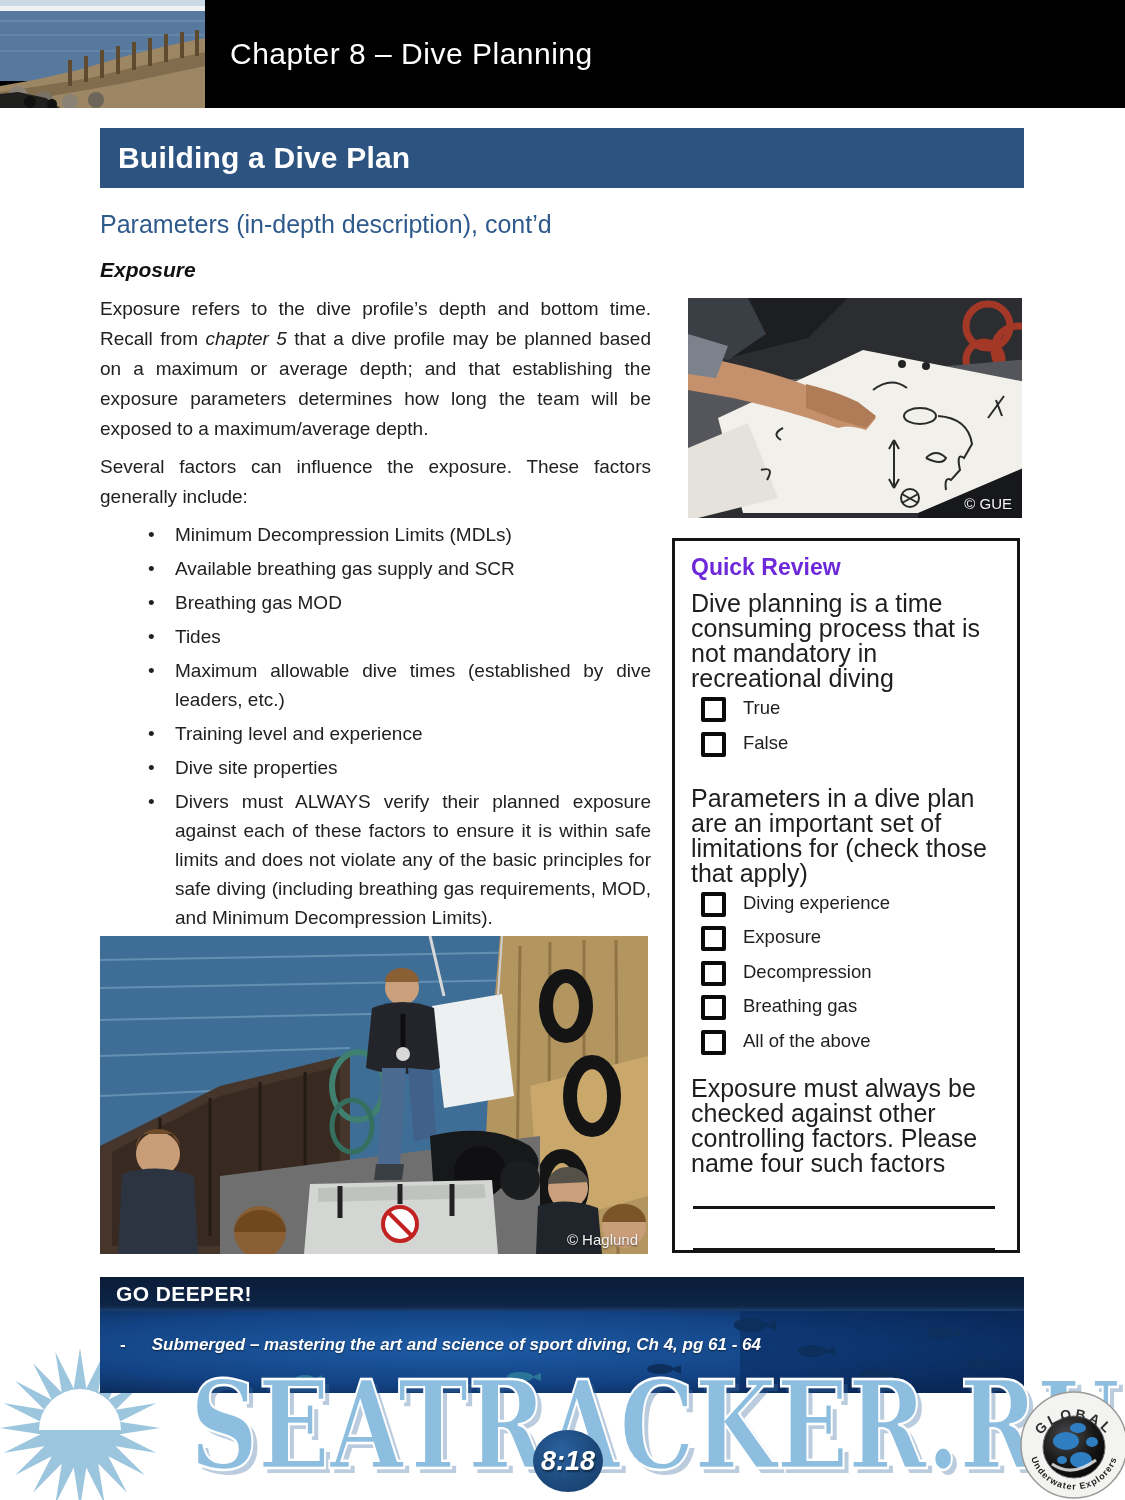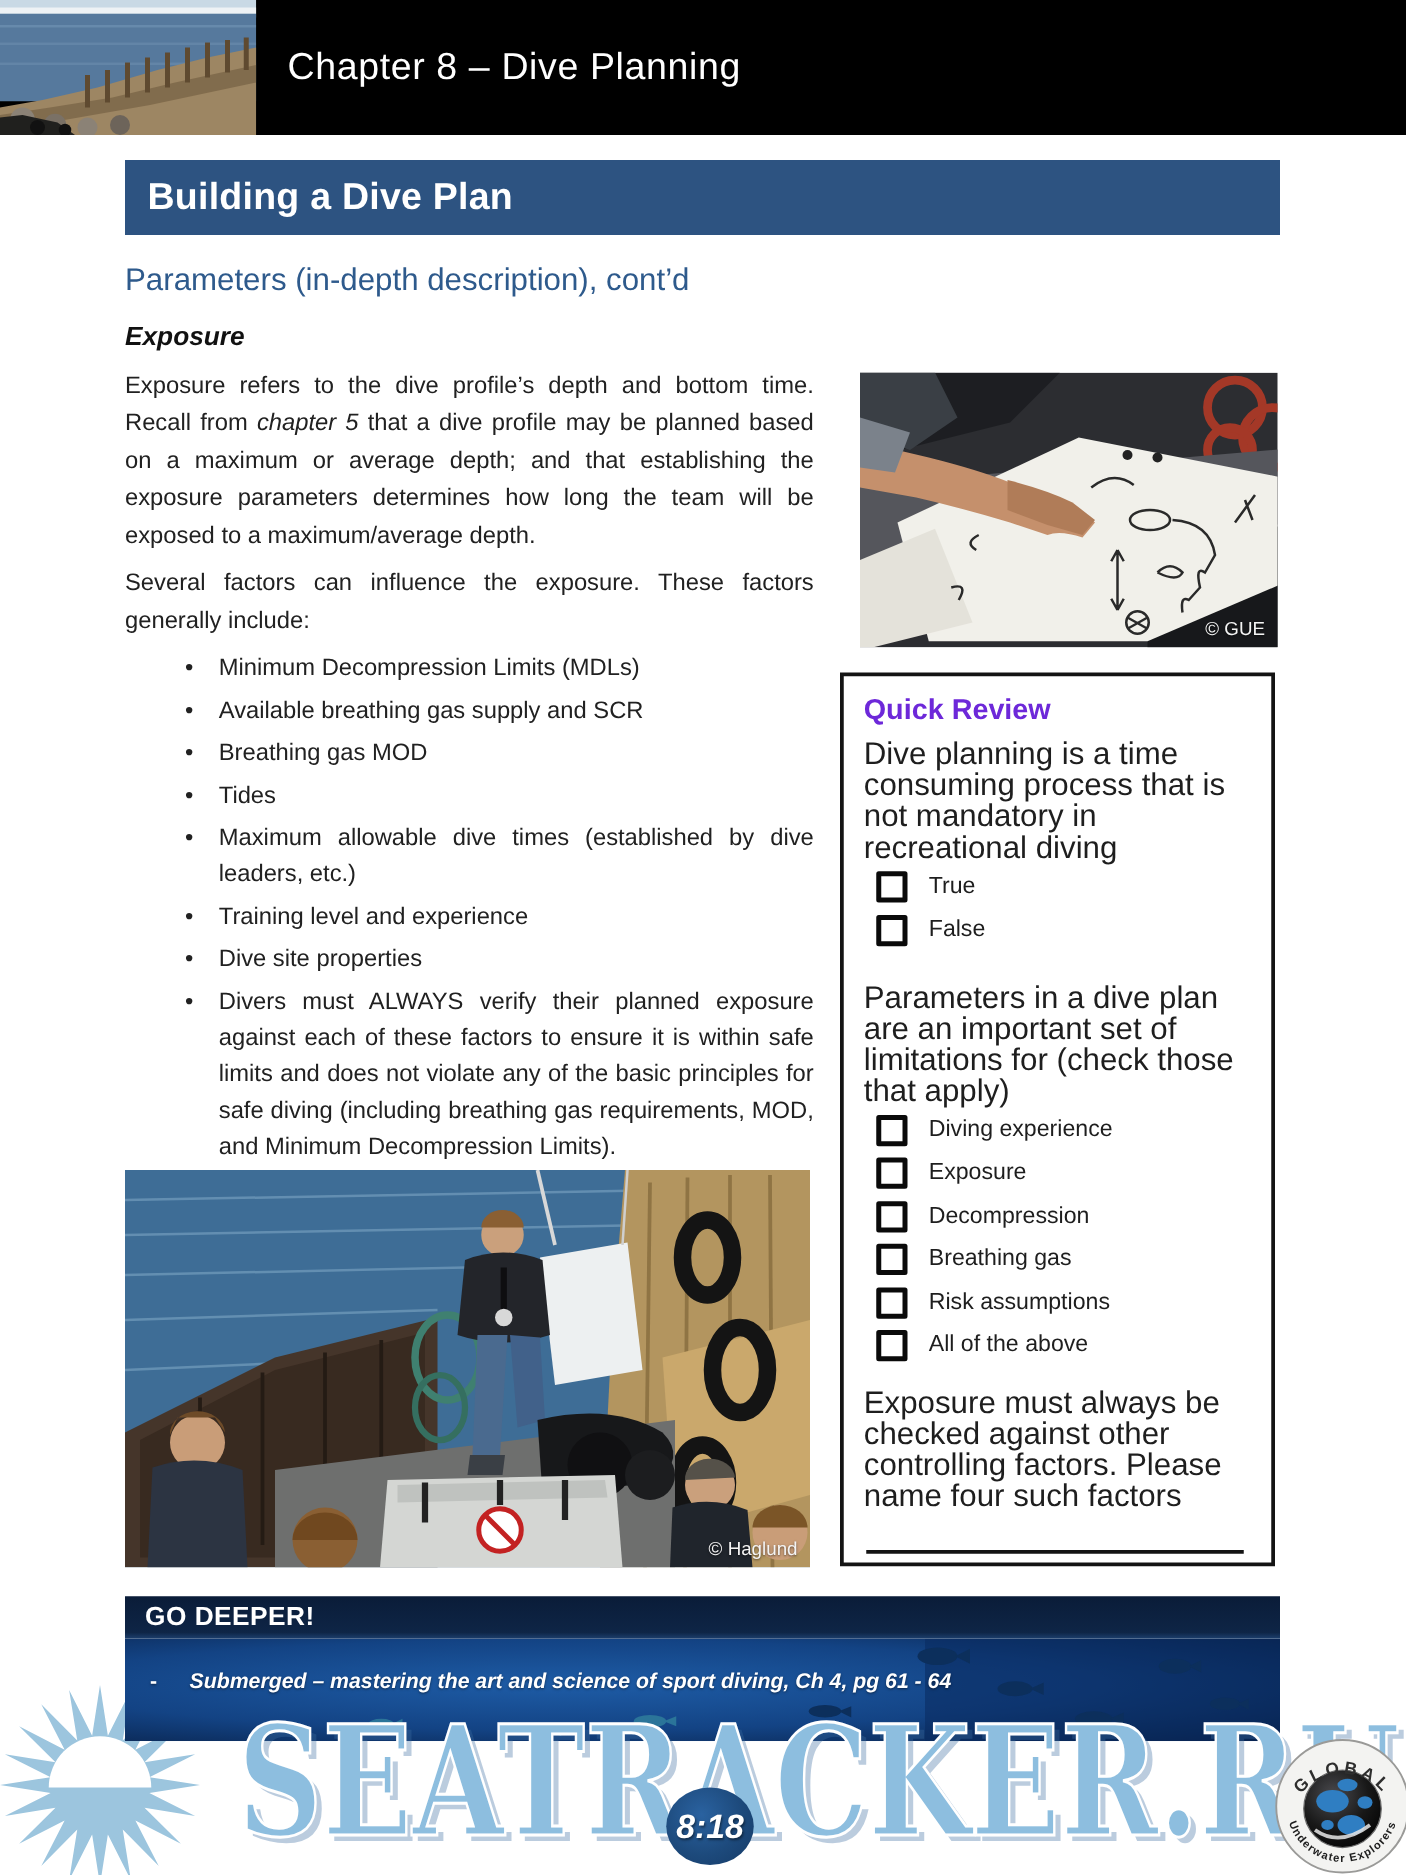--- a/index.html
+++ b/index.html
@@ -218,24 +218,20 @@
       <span class="qr-checkbox"></span>
       <span class="qr-option-label">Exposure</span>
     </div>
     <div class="qr-option">
       <span class="qr-checkbox"></span>
       <span class="qr-option-label">Decompression</span>
     </div>
     <div class="qr-option">
       <span class="qr-checkbox"></span>
       <span class="qr-option-label">Breathing gas</span>
-    </div>
-    <div class="qr-option">
-      <span class="qr-checkbox"></span>
-      <span class="qr-option-label">Risk assumptions</span>
     </div>
     <div class="qr-option">
       <span class="qr-checkbox"></span>
       <span class="qr-option-label">All of the above</span>
     </div>
 
     <div class="qr-question qr-q3">Exposure must always be checked against other controlling factors. Please name four such factors</div>
     <div class="answer-line first"></div>
     <div class="answer-line"></div>
     <div class="answer-line"></div>

